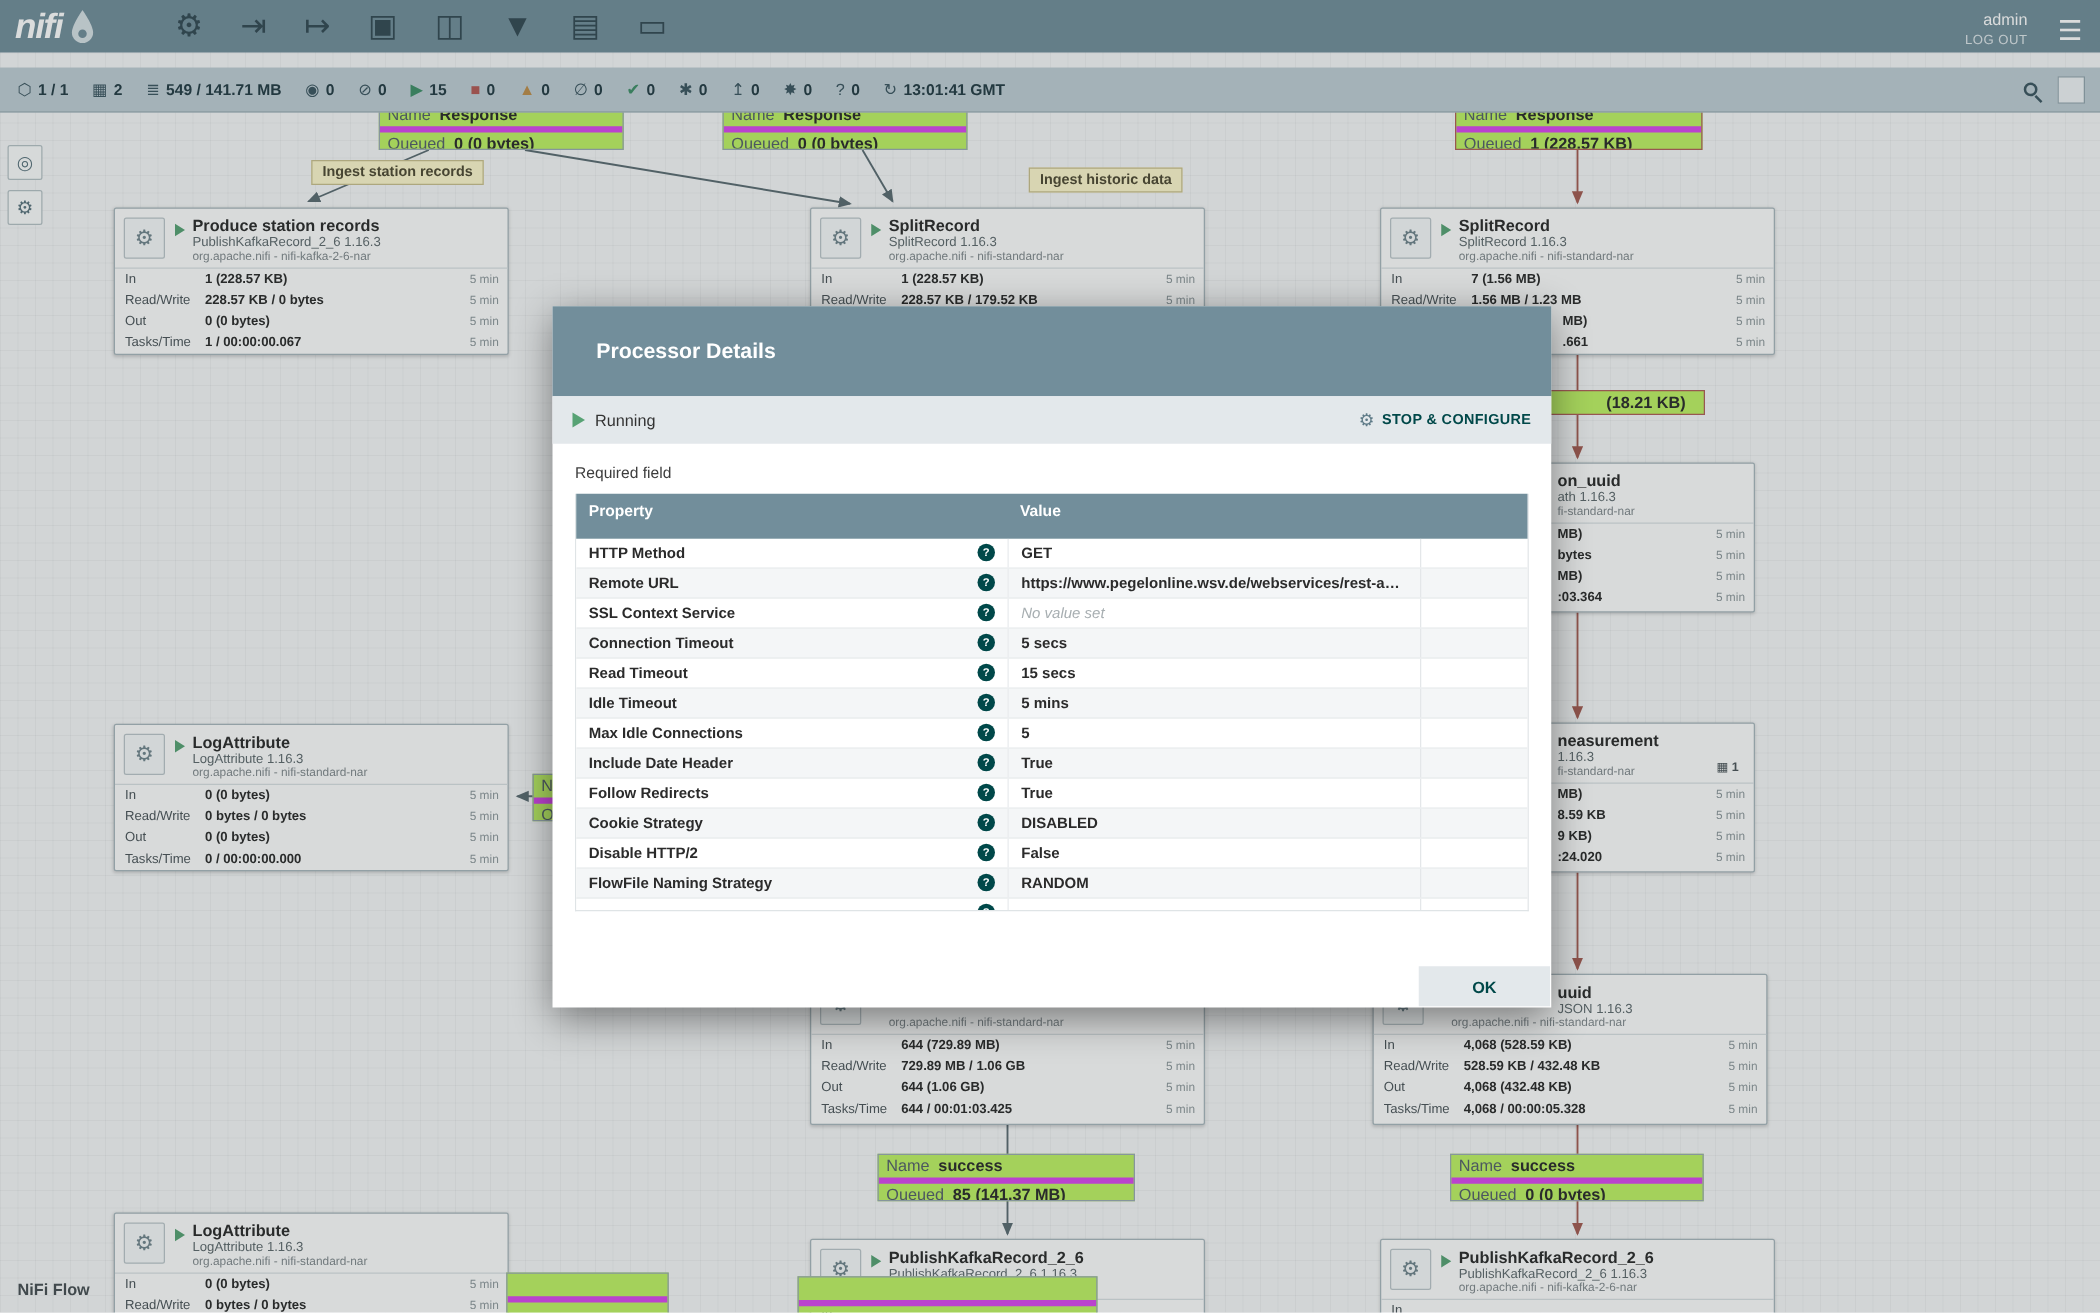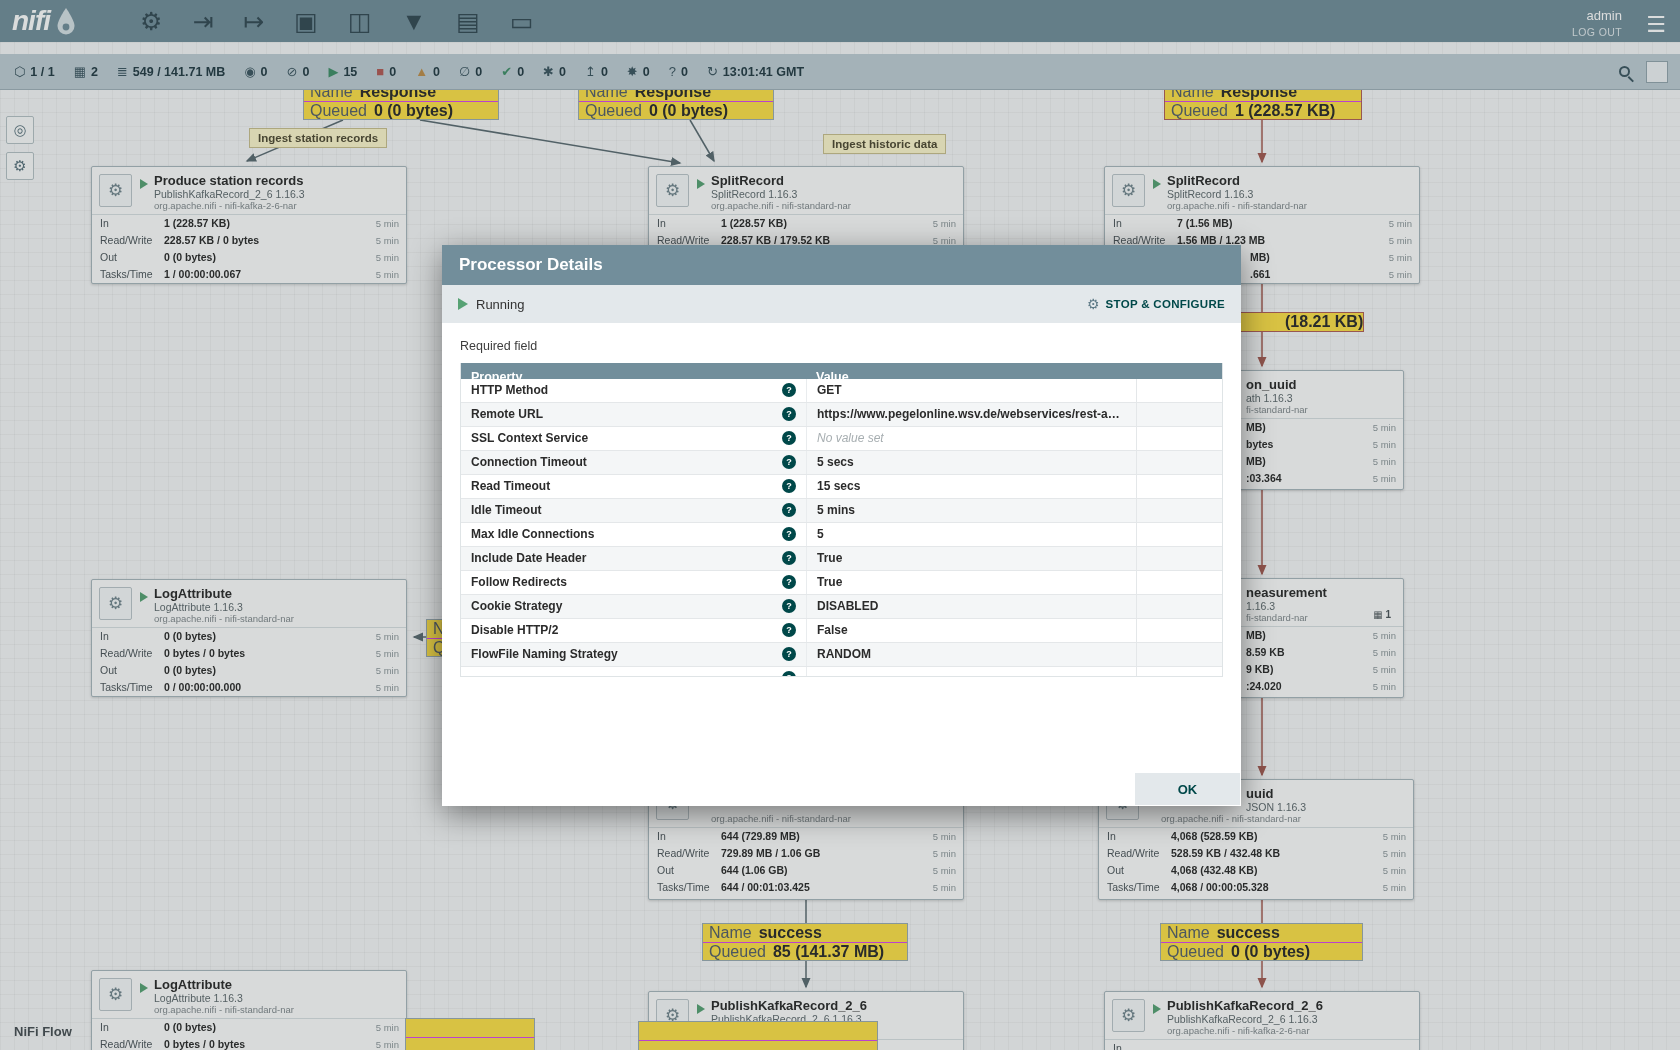--- a/index.html
+++ b/index.html
@@ -24,24 +24,24 @@
   .proc-badge{position:absolute;right:12px;top:30px;font-size:10px;font-weight:bold;color:#4c555a}
   .proc-stats{position:absolute;left:0;right:0;top:47px;border-top:1px solid #d9e0e3}
   .proc-row{position:relative;height:17px;line-height:17px;font-size:10.5px}
   .proc-row .lbl{position:absolute;left:8px;color:#4c555a;white-space:nowrap}
   .proc-row .val{position:absolute;left:72px;font-weight:bold;color:#2b2b2b;white-space:nowrap}
   .proc-row .per{position:absolute;right:7px;color:#8e989c;font-size:9.5px}
   .fx95{left:95px !important}
   .fx145{left:145px !important}
   .fx147{left:147px !important}
 
-  .c-label{position:absolute;z-index:5;background:#fde047;border:1px solid #9aabb3;font-size:16px;overflow:hidden}
+  .c-label{position:absolute;z-index:5;background:#bef264;border:1px solid #9aabb3;font-size:13px;overflow:hidden}
   .c-label.red{border-color:#b06058}
   .lrow{height:18px;line-height:17px;padding:0 6px;white-space:nowrap;overflow:hidden}
-  .lrow + .lrow{border-top:1px solid #d946ef}
+  .lrow + .lrow{border-top:5px solid #d946ef}
   .lrow .k{color:#55606a}
   .lrow .v{font-weight:bold;color:#2b2b2b;margin-left:7px}
   .lrow.pad97{padding-left:97px}
   .sticky{position:absolute;z-index:3;background:#fdf7cd;border:1px solid #c9c08e;font-size:11.5px;font-weight:bold;color:#4f4a33;padding:3px 8px;white-space:nowrap}
 
   .breadcrumb{position:absolute;left:14px;top:1024px;z-index:15;font-size:13px;font-weight:bold;color:#474f53}
 
   
   .app-header{position:absolute;top:0;left:0;right:0;height:42px;background:#728e9b;z-index:20;display:flex;align-items:center}
   .logo{display:flex;align-items:center;margin-left:12px}
@@ -67,34 +67,34 @@
   .search-icon::after{content:"";position:absolute;left:8px;top:8px;width:7px;height:2px;background:#3c5661;transform:rotate(45deg);transform-origin:0 0}
   .panel-btn{position:absolute;right:12px;top:7px;width:22px;height:22px;background:#eef2f4;border:1px solid #93a5ae}
 
   
   .palette{position:absolute;left:6px;top:116px;z-index:21}
   .pal-btn{width:28px;height:28px;background:#fbfcfc;border:1px solid #b6c2c6;border-radius:2px;display:flex;align-items:center;justify-content:center;color:#5a737d;font-size:15px;margin-bottom:8px;cursor:pointer}
 
   
   .dim{position:absolute;inset:0;background:rgba(35,45,50,.17);z-index:40}
   .dialog{position:absolute;left:442px;top:245px;width:799px;height:561px;background:#fff;z-index:50;box-shadow:0 8px 30px rgba(0,0,0,.45)}
-  .dlg-header{height:40px;background:#728e9b;color:#fff;display:flex;align-items:center;padding:0 17px;font-size:17px;font-weight:bold}
+  .dlg-header{height:72px;background:#728e9b;color:#fff;display:flex;align-items:center;padding:0 35px;font-size:17px;font-weight:bold}
   .dlg-status{height:38px;background:#e3e8eb;display:flex;align-items:center;padding:0 16px;position:relative}
   .dlg-tri{width:0;height:0;border-left:10px solid #57a274;border-top:6px solid transparent;border-bottom:6px solid transparent;margin-right:8px}
   .dlg-state{font-size:13px;color:#333}
   .dlg-action{position:absolute;right:16px;display:flex;align-items:center;gap:6px;cursor:pointer}
   .dlg-action .gear{font-size:14px;color:#5e7a87}
   .dlg-action .lab{font-size:11.5px;font-weight:bold;color:#004849;letter-spacing:.3px}
   .dlg-tabs{display:flex;margin:14px 18px 0;border-bottom:1px solid #c9cdd0;height:30px}
   .tab{height:30px;line-height:28px;padding:0 15px;font-size:11.5px;font-weight:bold;color:#4a4a4a;background:#f2f4f5;border:1px solid #c9cdd0;border-right:none;letter-spacing:.3px;cursor:pointer;white-space:nowrap}
   .tab:last-child{border-right:1px solid #c9cdd0}
   .tab.active{background:#fff;border-bottom:1px solid #fff;margin-bottom:-1px;height:31px}
   .dlg-note{margin:16px 18px 0;font-size:12.5px;color:#3d3d3d}
   .ptable{margin:10px 18px 0;border:1px solid #dfe4e6;border-top:none}
-  .pt-head{height:16px;background:#728e9b;color:#fff;display:flex;font-size:12.5px;font-weight:bold;line-height:28px}
+  .pt-head{height:36px;background:#728e9b;color:#fff;display:flex;font-size:12.5px;font-weight:bold;line-height:28px}
   .pt-head .ph{width:345px;padding-left:10px}
   .pt-head .vh{width:330px;padding-left:10px}
   .pt-body{height:297px;overflow:hidden}
   .pt-row{display:flex;height:24px;background:#fff;border-bottom:1px solid #e4e7e9;cursor:default}
   .pt-row:nth-child(even){background:#f4f6f7}
   .pcell{width:345px;position:relative;padding:0 30px 0 10px;font-size:12px;font-weight:bold;color:#2b2b2b;line-height:23px;white-space:nowrap;overflow:hidden}
   .help{position:absolute;right:10px;top:4px;width:14px;height:14px;border-radius:50%;background:#004849;color:#fff;font-size:9px;line-height:14px;text-align:center;font-weight:bold;cursor:pointer}
   .vcell{width:330px;padding:0 10px;font-size:12px;font-weight:bold;color:#2b2b2b;line-height:23px;white-space:nowrap;overflow:hidden;text-overflow:ellipsis;border-left:1px solid #e9ecee}
   .vcell.unset{color:#a7aeb1;font-weight:normal;font-style:italic}
   .fcell{flex:1;border-left:1px solid #e4e7e9}

